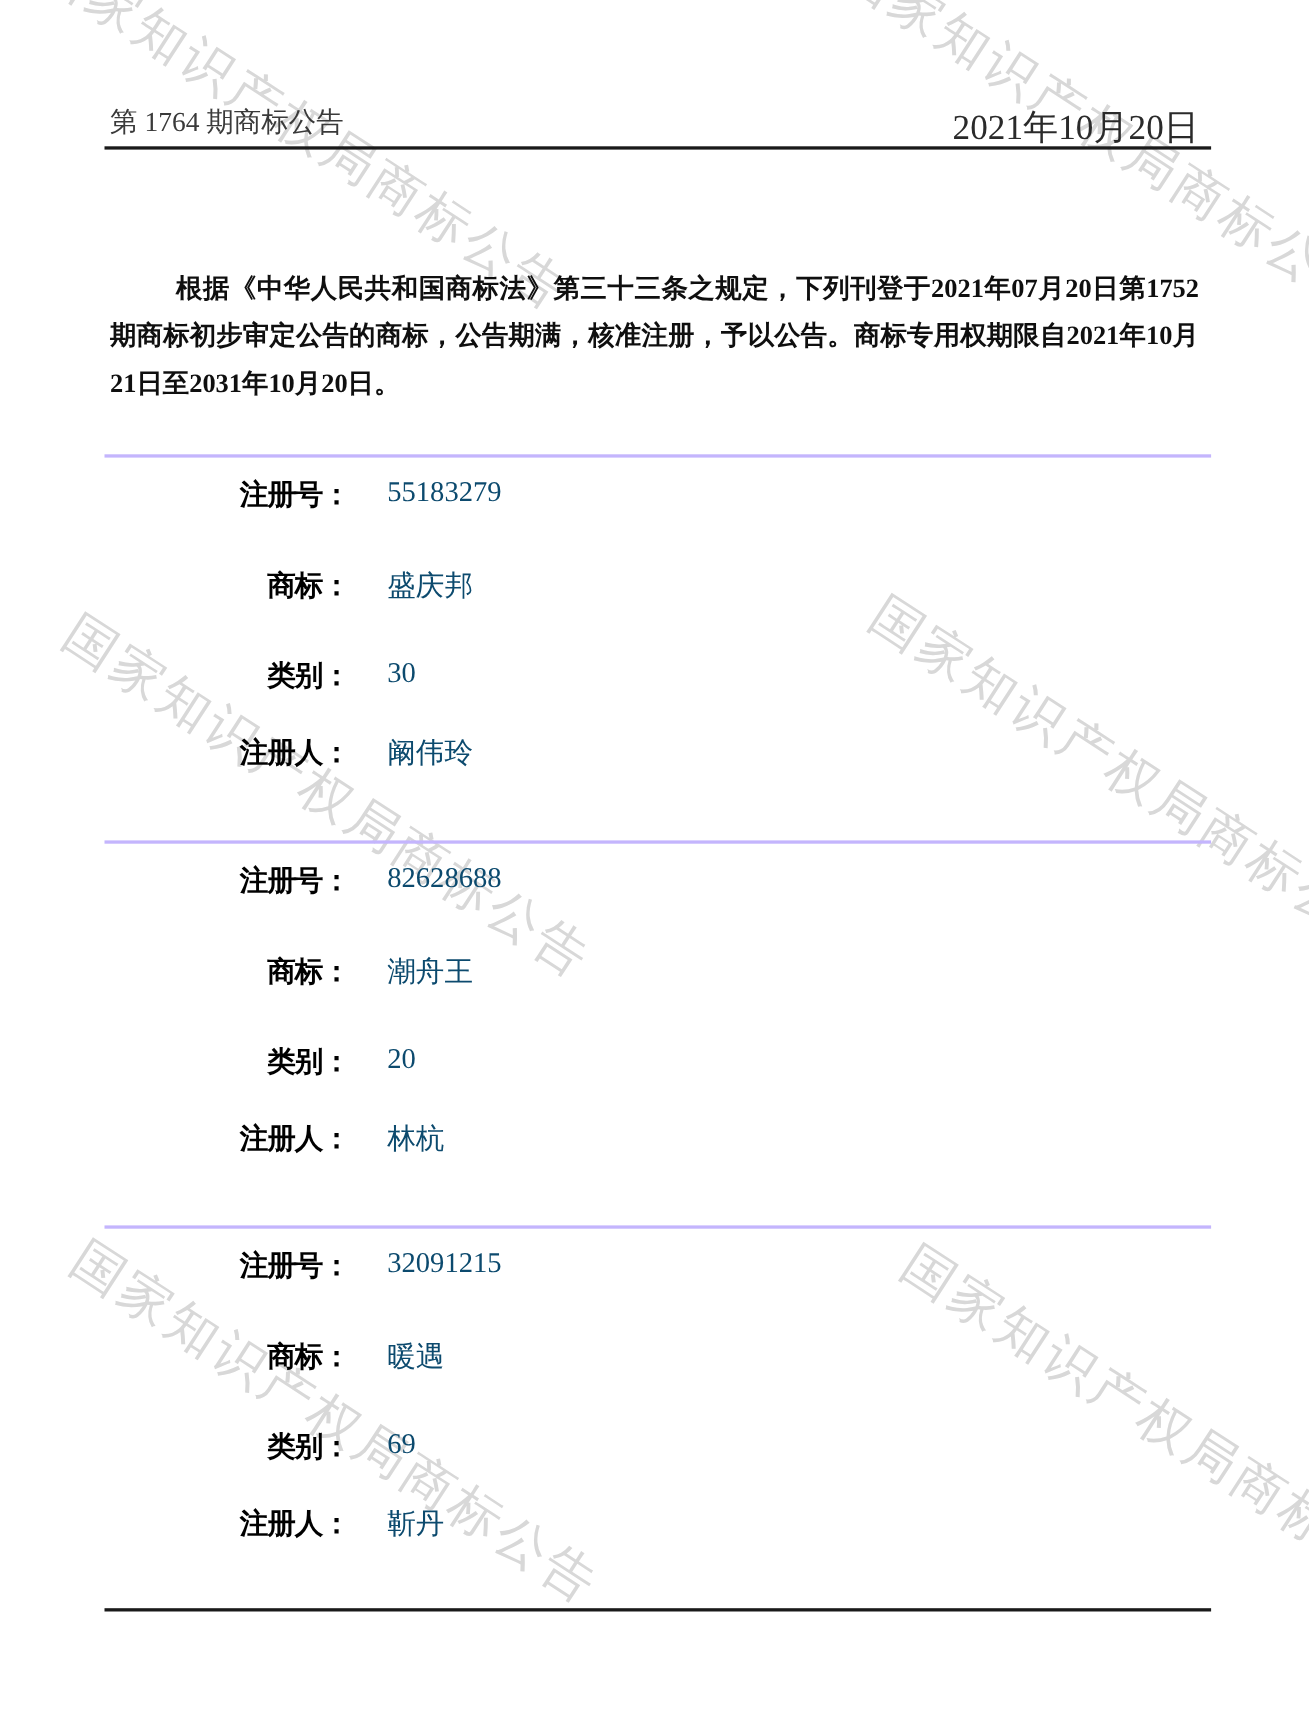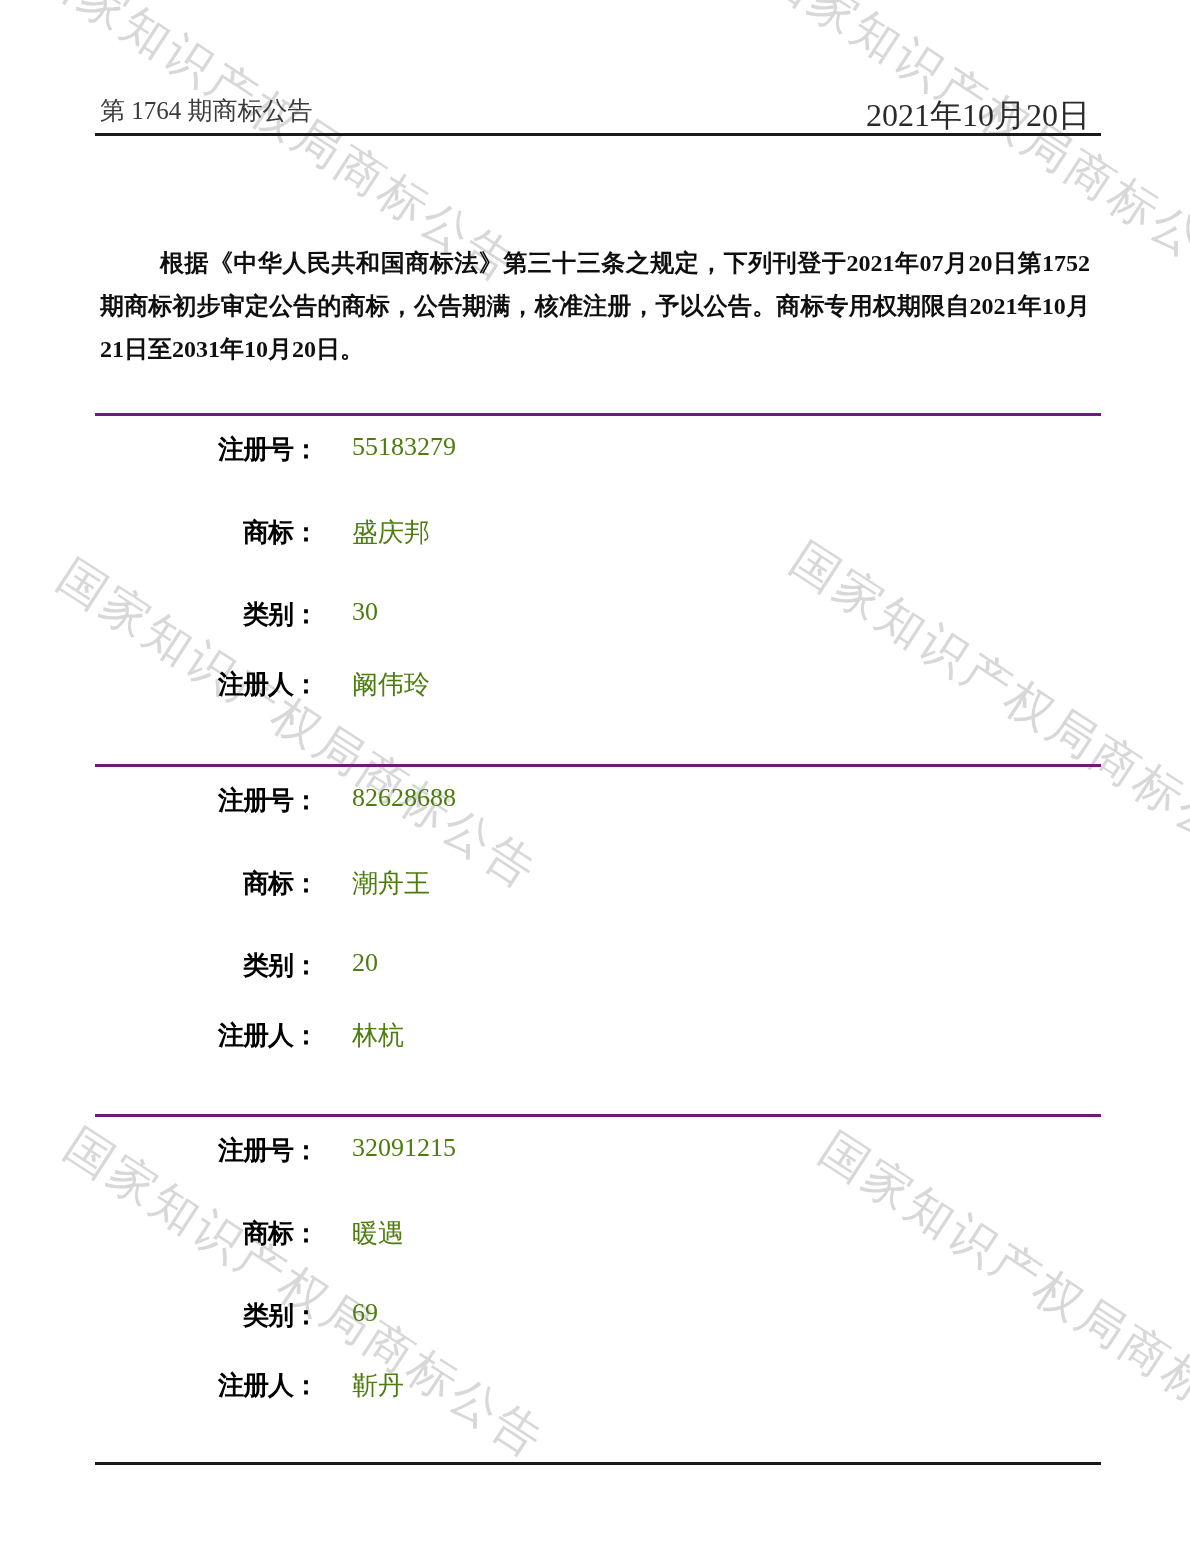--- a/index.html
+++ b/index.html
@@ -52,38 +52,38 @@
     letter-spacing:18px;color:#0a0a0a;z-index:2;
   }
   .intro{
     position:absolute;left:100px;top:242px;width:990px;
     font-size:24px;font-weight:bold;line-height:43px;
     text-align:justify;text-indent:60px;color:#0f0f0f;z-index:2;
   }
 
   .entry{
     position:absolute;left:95px;width:1006px;height:350px;
-    border-top:3px solid #701a75;z-index:2;
+    border-top:3px solid #c4b5fd;z-index:2;
   }
   .entry-1{top:413px;}
   .entry-2{top:764px;}
   .entry-3{top:1114px;}
 
   .row{position:absolute;left:0;width:100%;height:34px;}
   .row-1{top:16px;}
   .row-2{top:99px;}
   .row-3{top:181px;}
   .row-4{top:251px;}
   .lab{
     position:absolute;left:0;width:223px;text-align:right;
     font-size:26px;font-weight:bold;letter-spacing:-1px;color:#000;
   }
   .val{
     position:absolute;left:257px;
-    font-size:26px;color:#4d7c0f;
+    font-size:26px;color:#0c4a6e;
   }
 </style>
 </head>
 <body>
 
 <div class="page">
 
   <div class="wm wm1">国家知识产权局商标公告</div>
   <div class="wm wm2">国家知识产权局商标公告</div>
   <div class="wm wm3">国家知识产权局商标公告</div>

